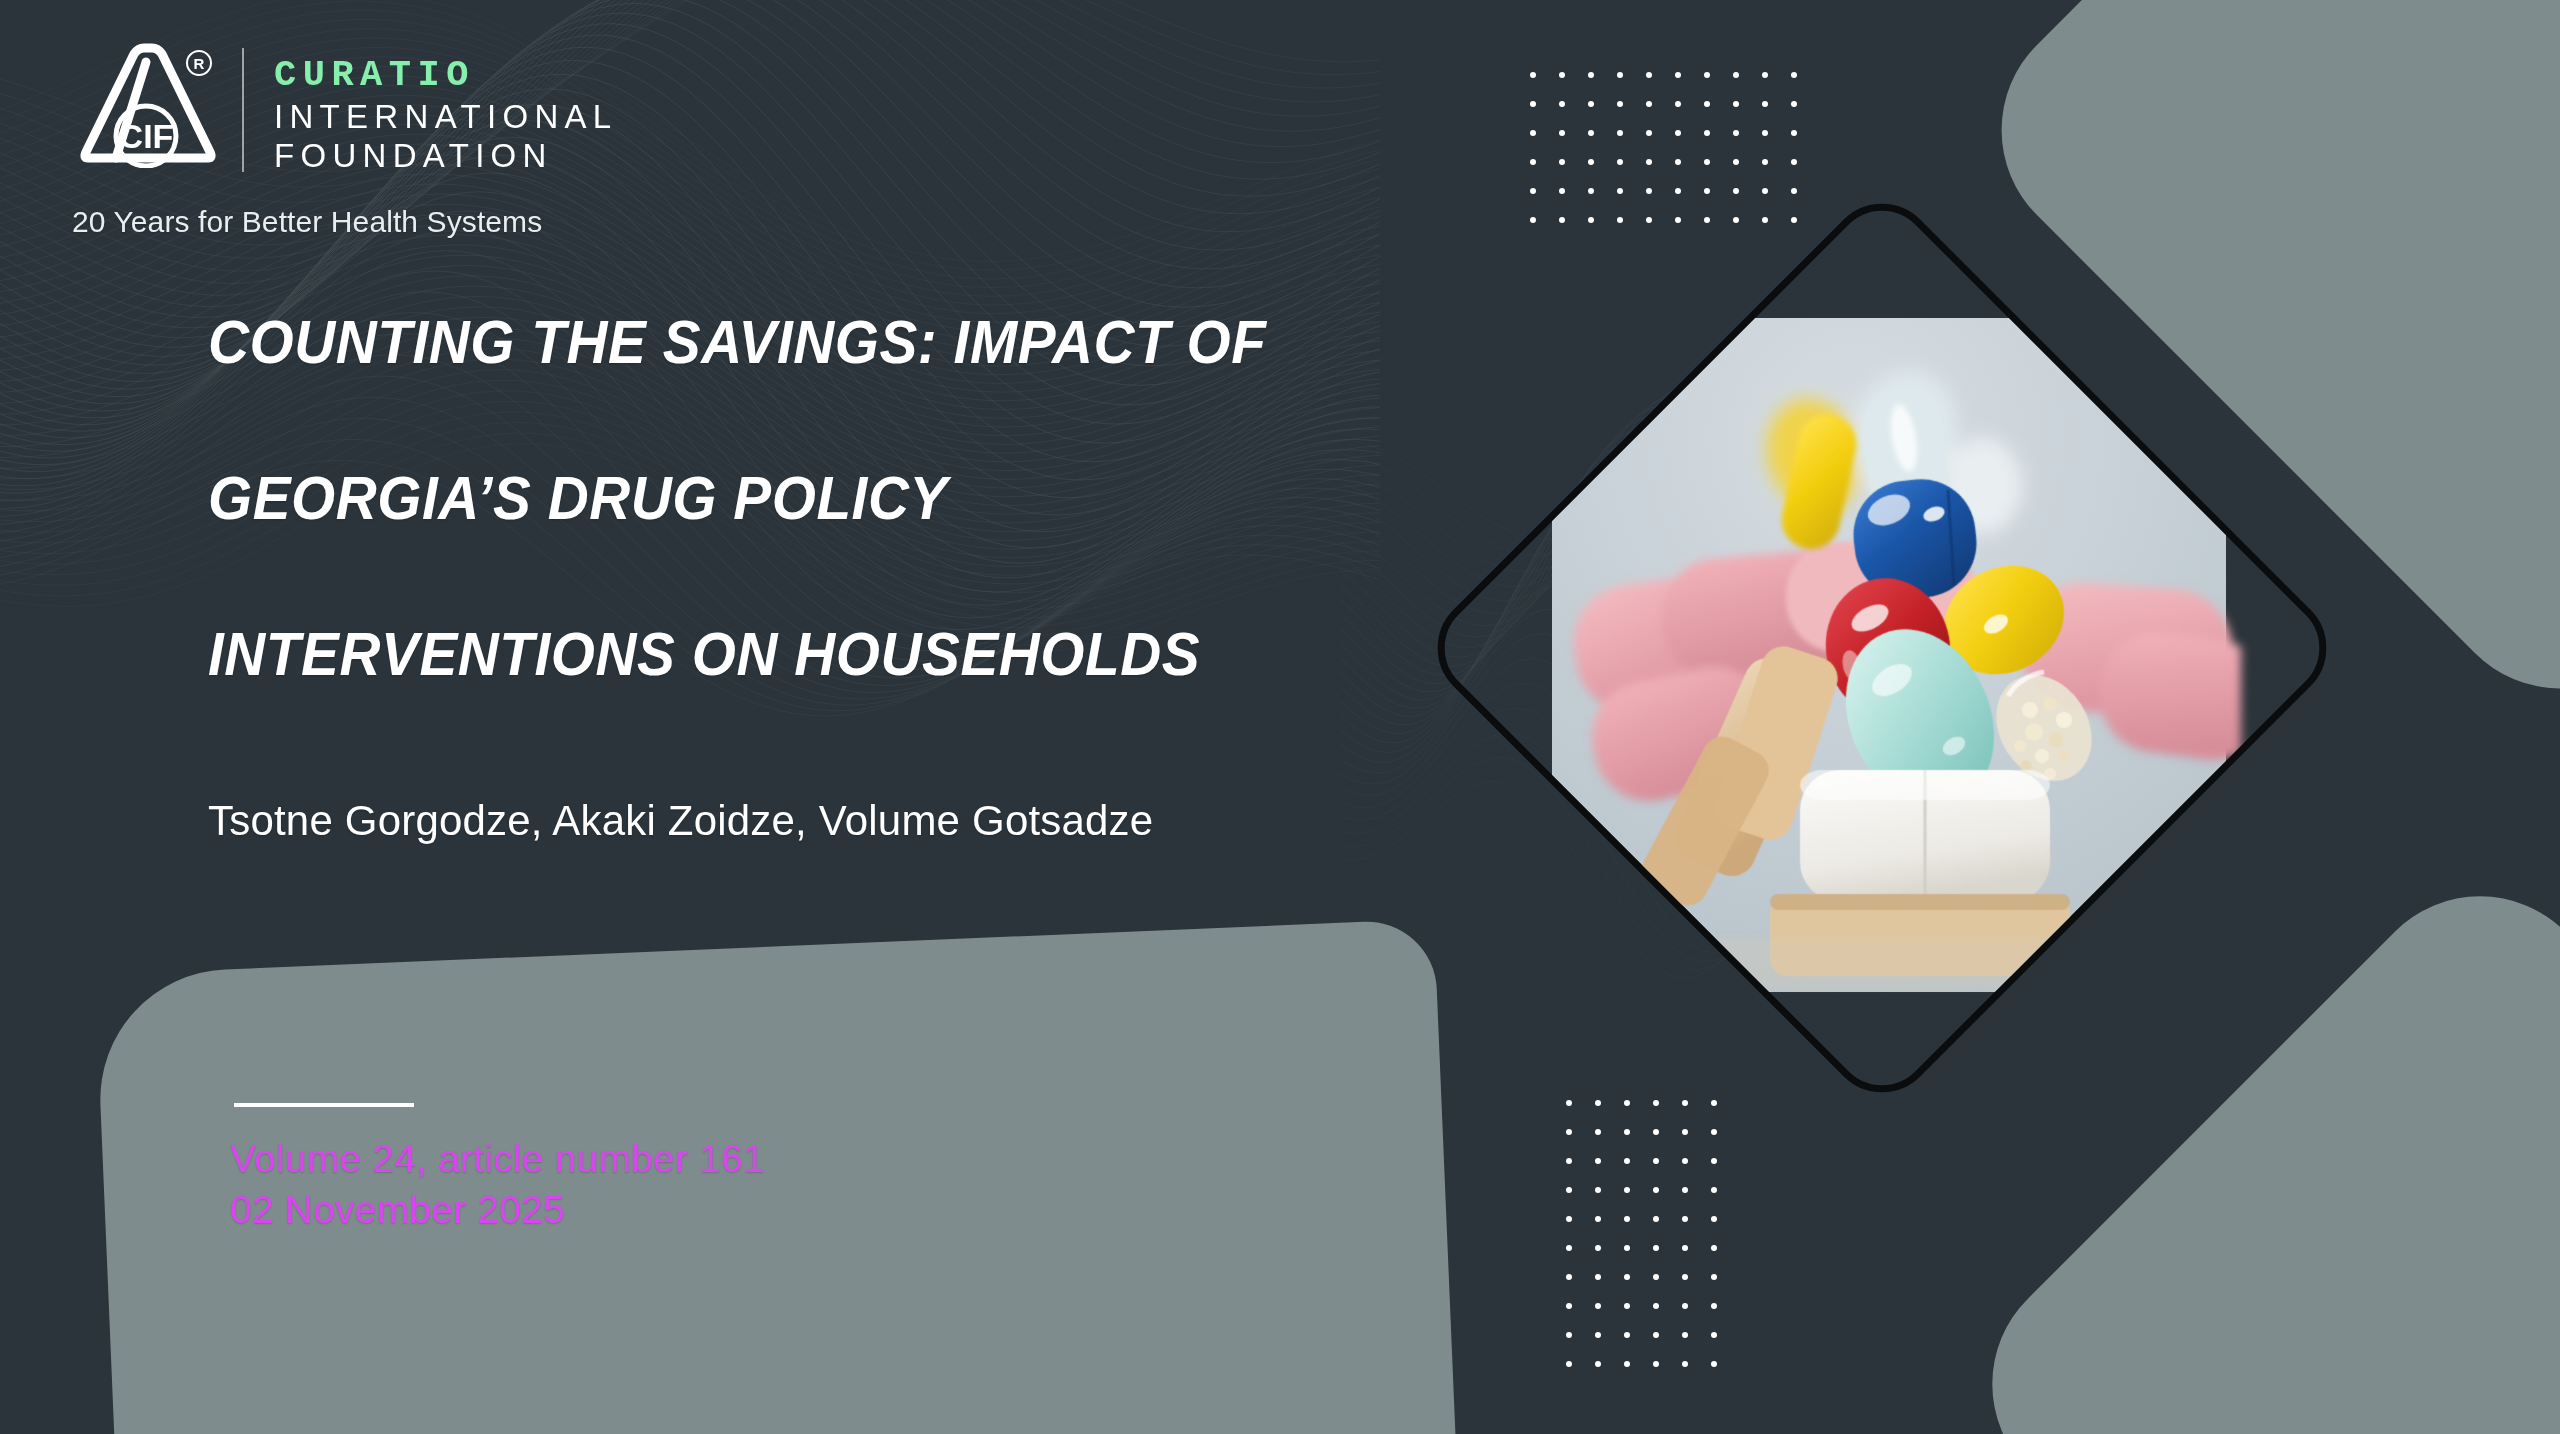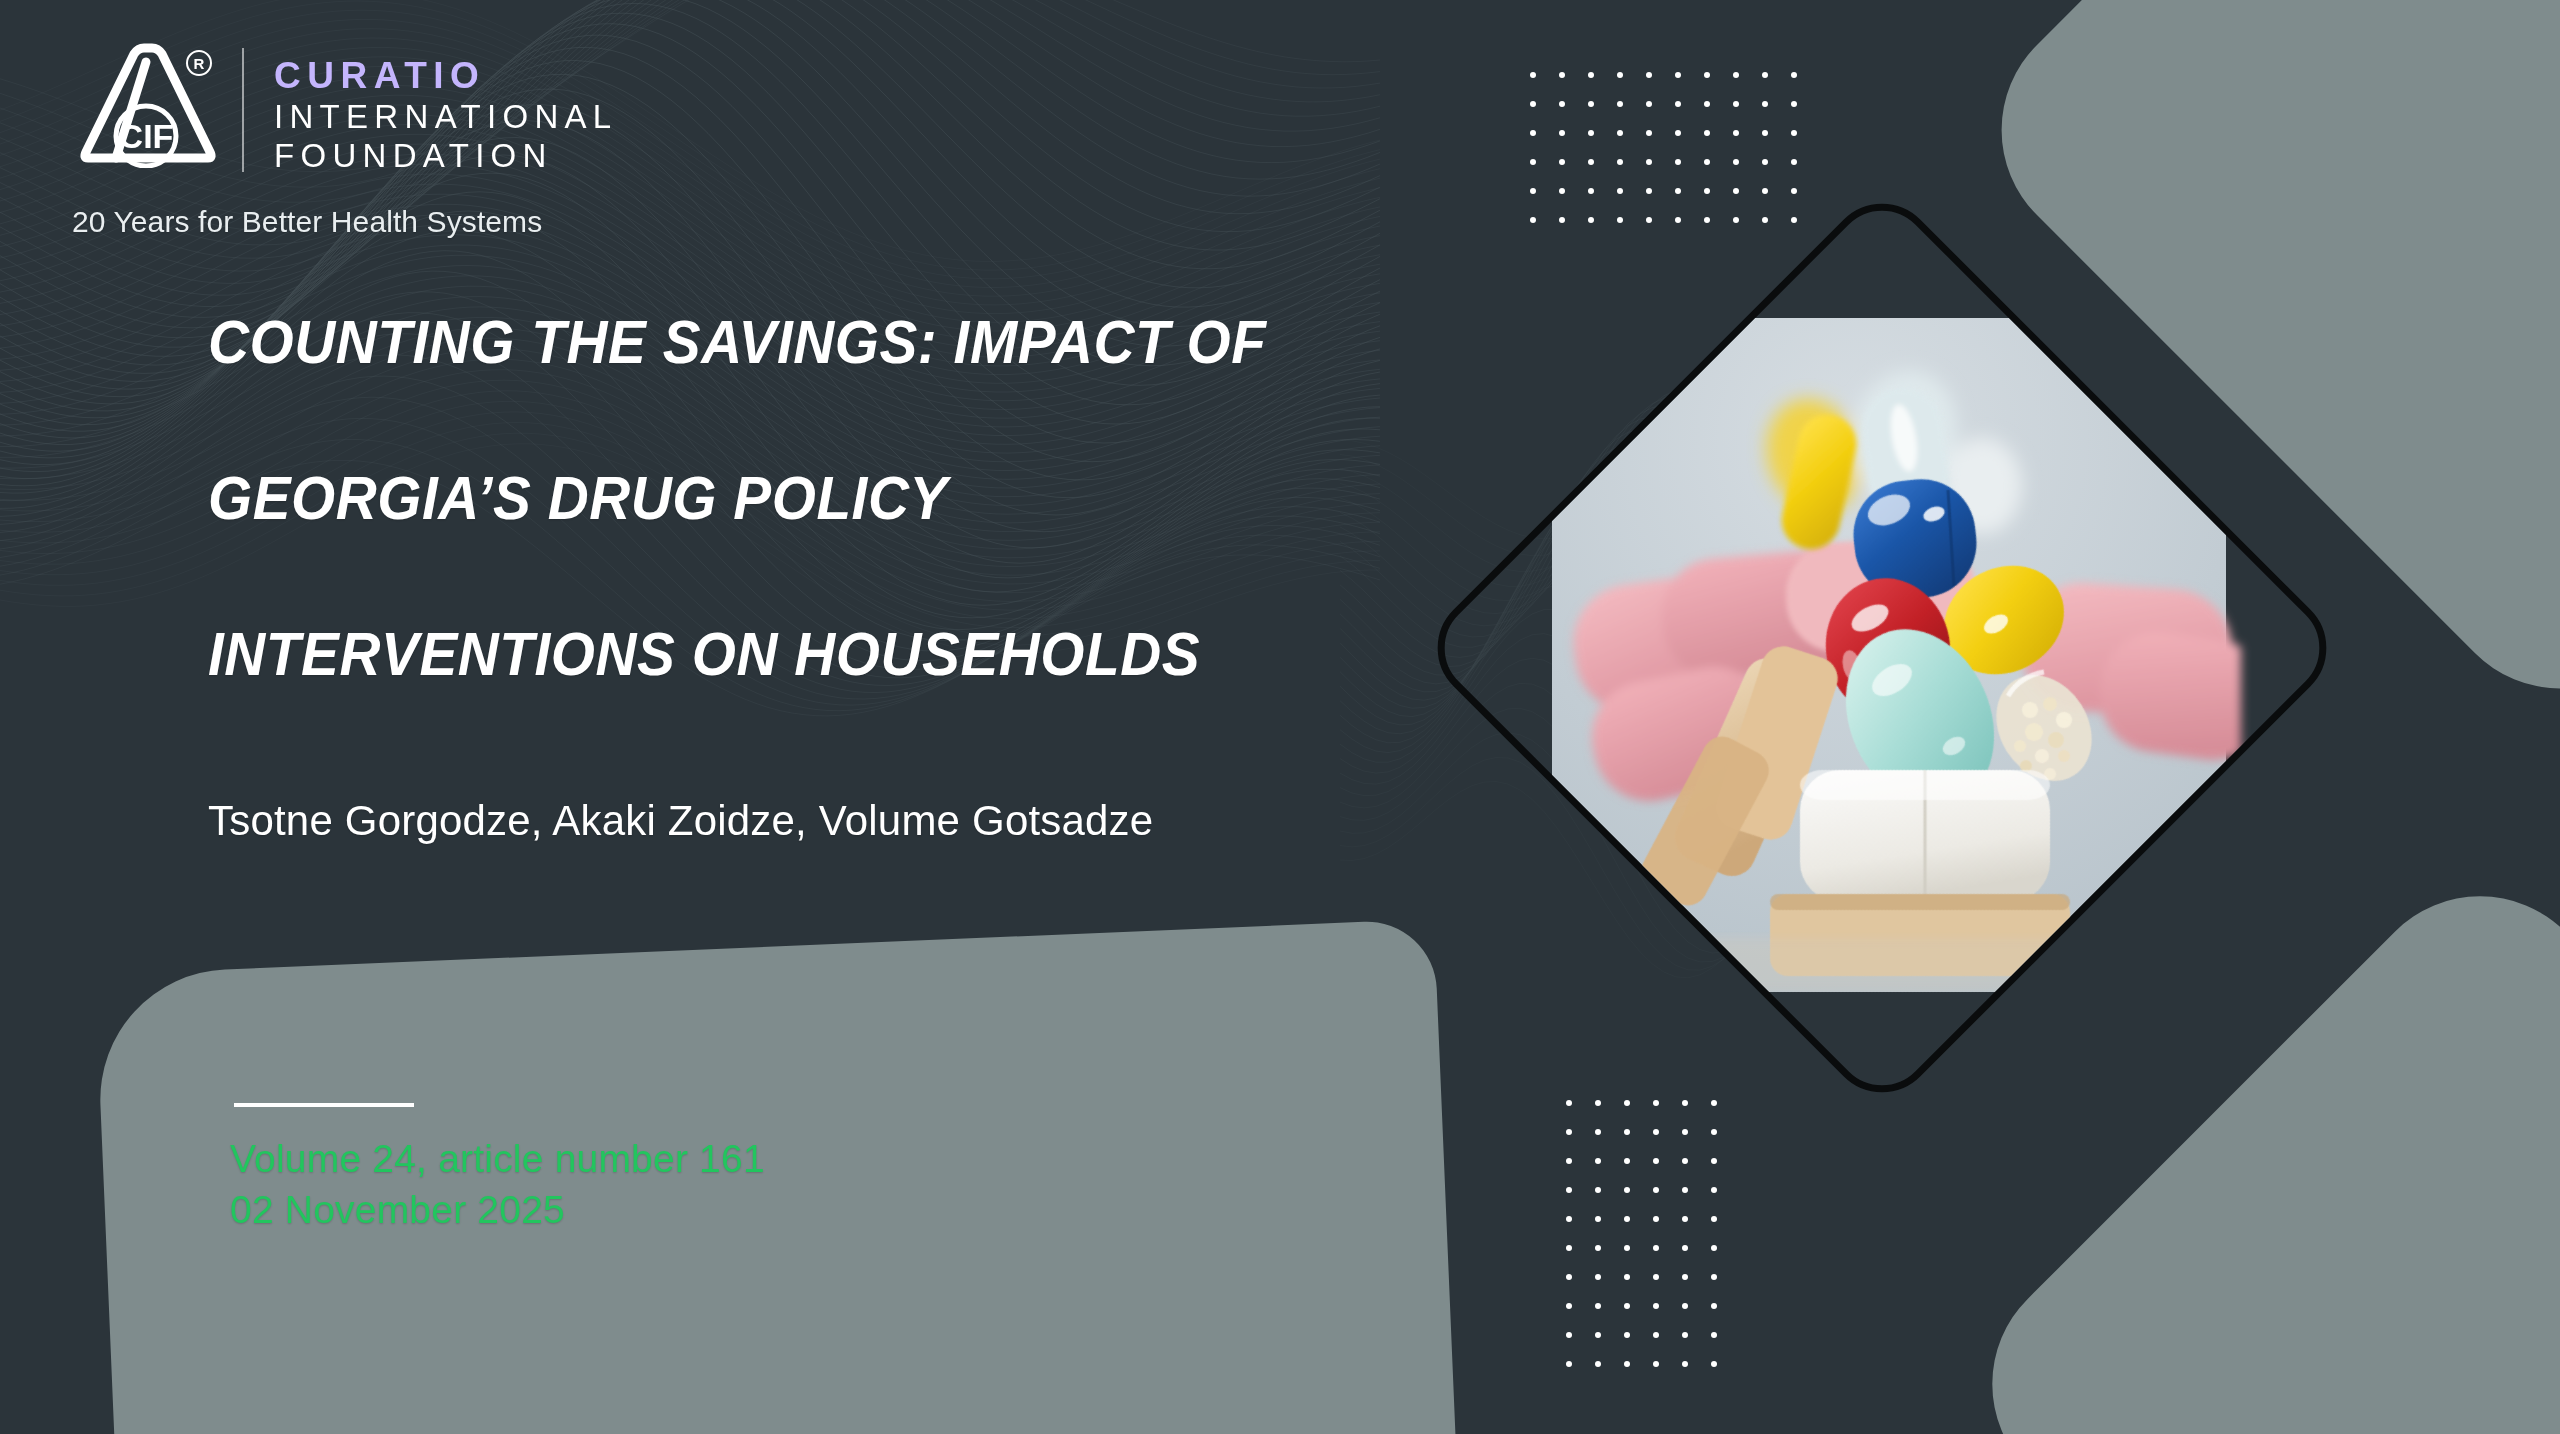--- a/index.html
+++ b/index.html
@@ -106,25 +106,26 @@
     background: rgba(255,255,255,0.55);
     margin: 8px 30px 4px 18px;
   }
   .logo-words {
     display: flex;
     flex-direction: column;
     justify-content: flex-start;
     padding-top: 14px;
   }
   .logo-words .line1 {
-    color: #c4b5fd;
+    color: #86efac;
     font-size: 37px;
     font-weight: 700;
     letter-spacing: 6.5px;
     line-height: 1.18;
+    font-family: Liberation Mono, monospace;
   }
   .logo-words .line2,
   .logo-words .line3 {
     color: #ffffff;
     font-size: 33px;
     font-weight: 300;
     letter-spacing: 6.3px;
     line-height: 1.18;
   }
   .logo-tagline {
@@ -196,21 +197,21 @@
     white-space: nowrap;
   }
   .journal-rule {
     width: 180px;
     height: 4px;
     background: #ffffff;
     margin: 23px 0 26px 4px;
   }
   .journal-volume,
   .journal-date {
-    color: #22c55e;
+    color: #d946ef;
     font-size: 39px;
     font-weight: 400;
     letter-spacing: 0.2px;
     line-height: 1.32;
     white-space: nowrap;
   }
 
   
   .photo-diamond {
     position: absolute;

